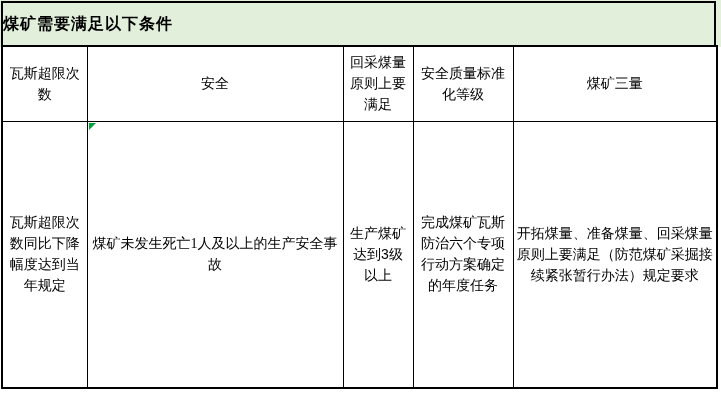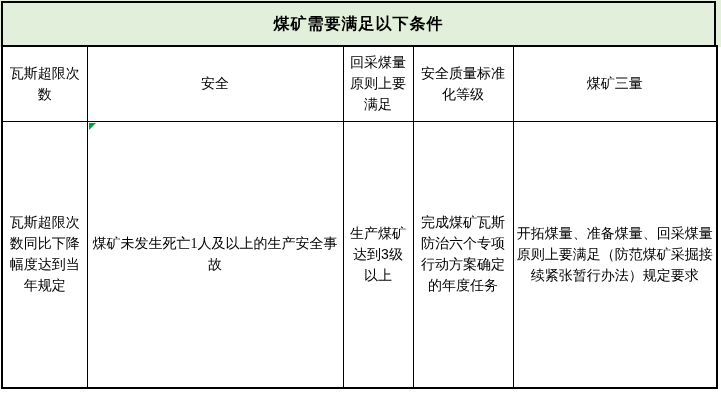--- a/index.html
+++ b/index.html
@@ -22,21 +22,21 @@
   }
   .title-box {
     position: absolute;
     top: 1px; left: 1px;
     width: 715px;
     height: 46px;
     border: 2px solid #000000;
     background: #e2efda;
     display: flex;
     align-items: center;
-    justify-content: center;
+    justify-content: flex-start;
     font-size: 16px;
     font-weight: bold;
     letter-spacing: 1px;
   }
   table.grid {
     position: absolute;
     top: 45px;
     left: 1px;
     border-collapse: collapse;
     table-layout: fixed;

